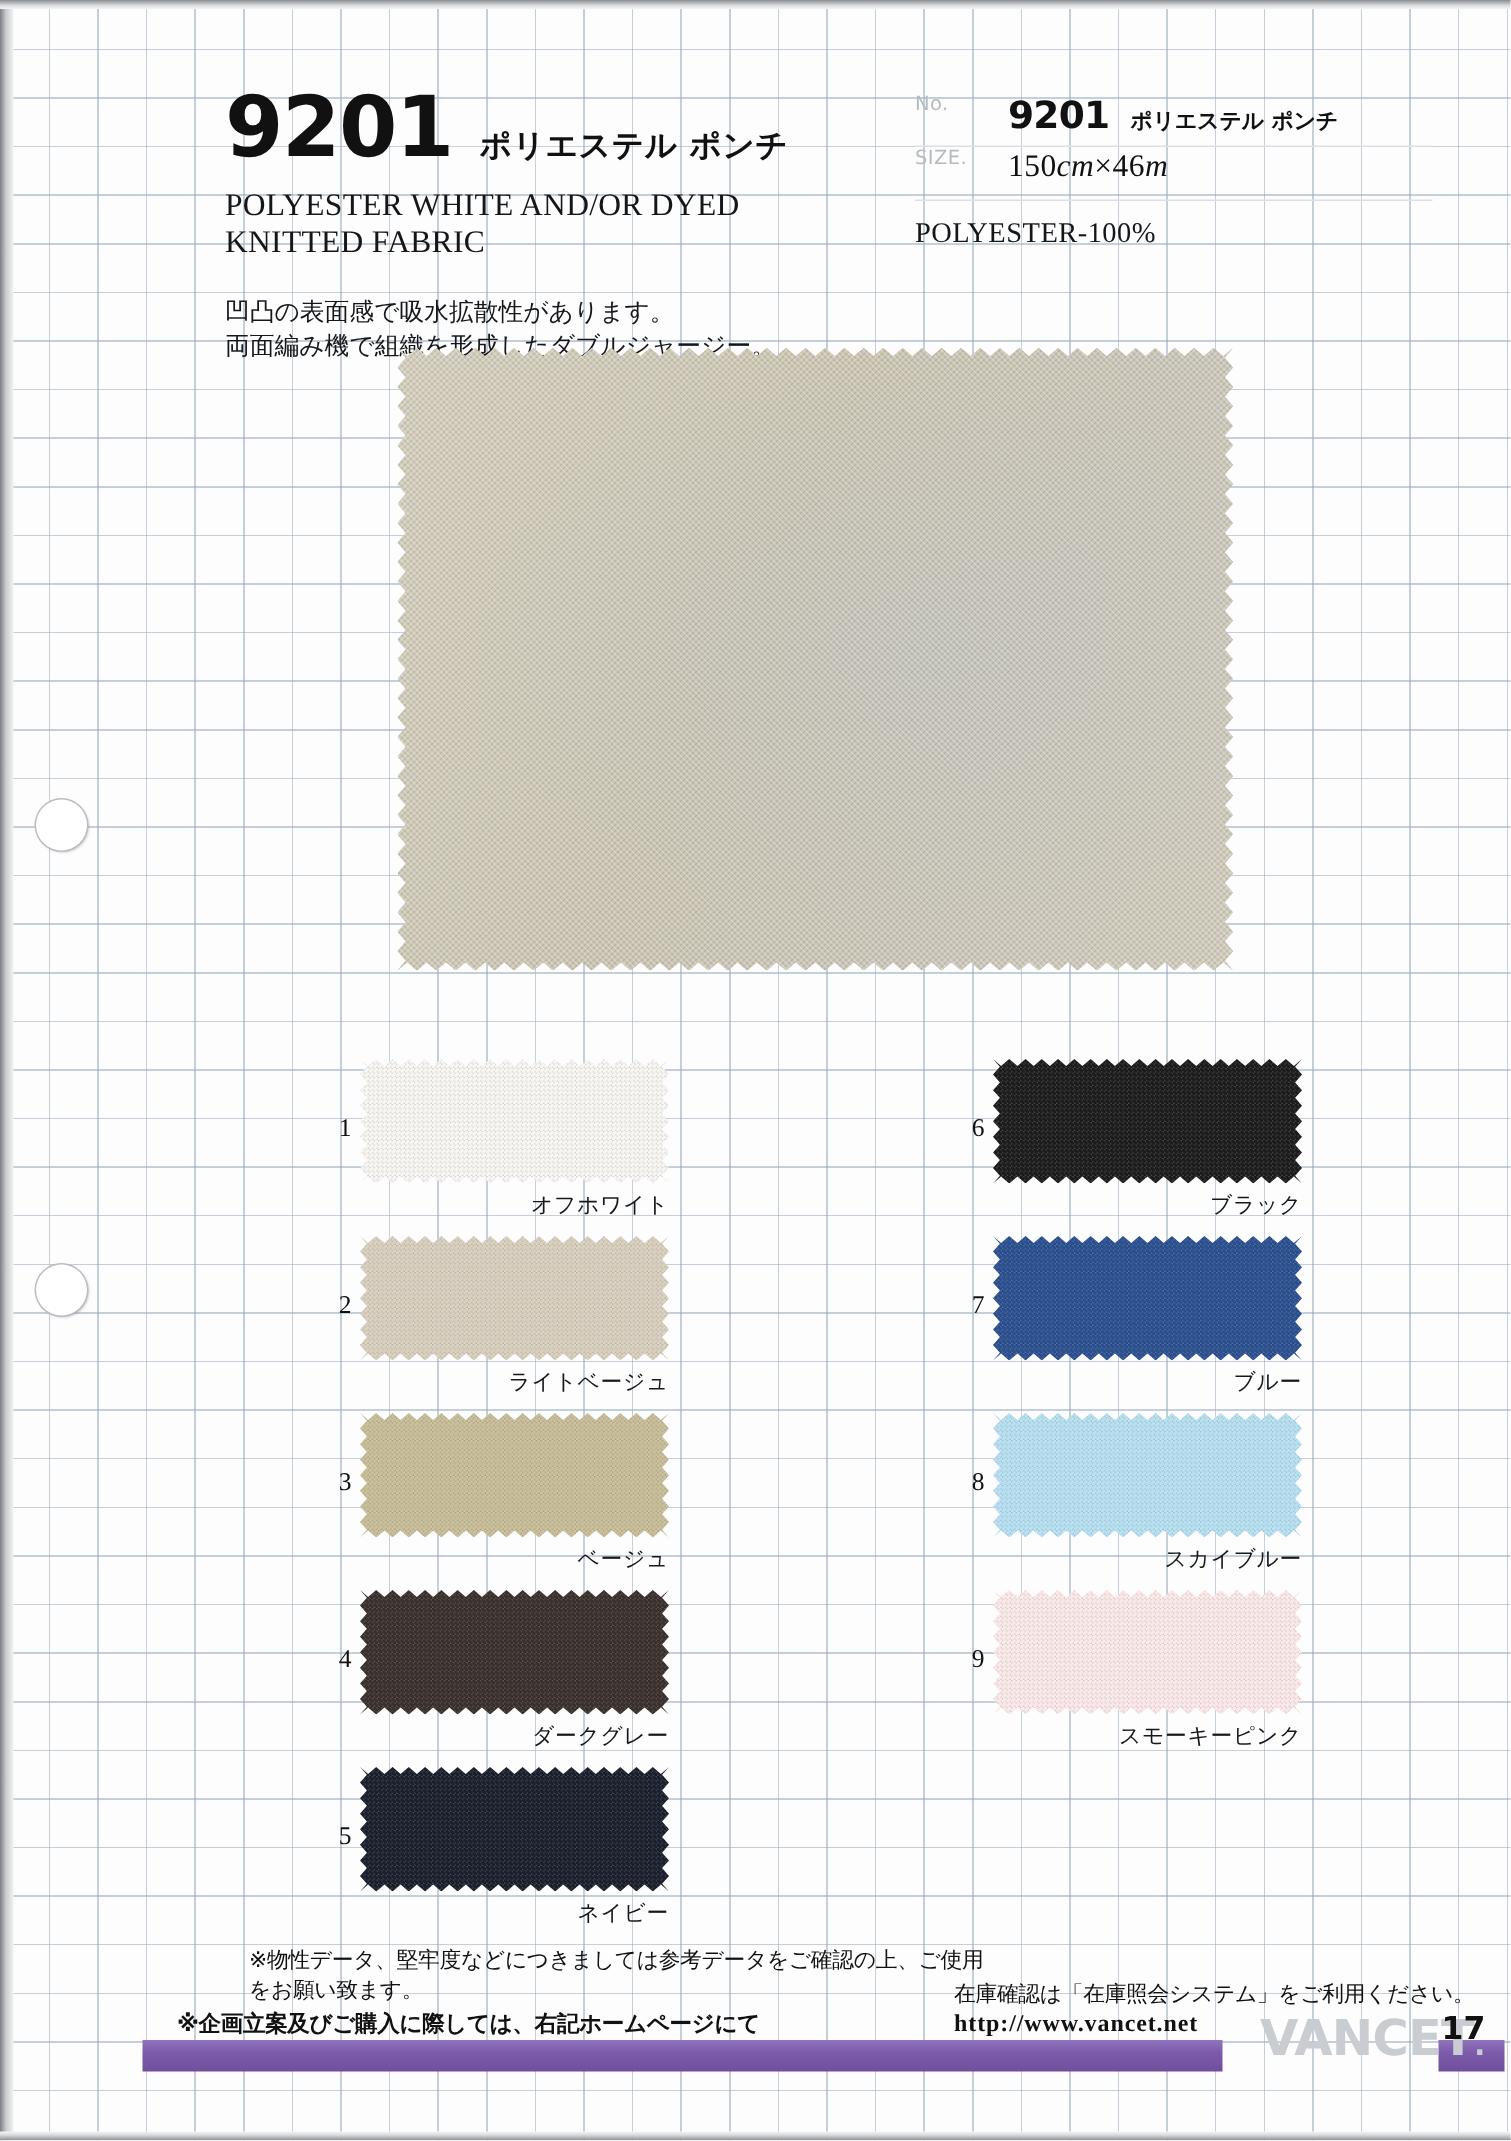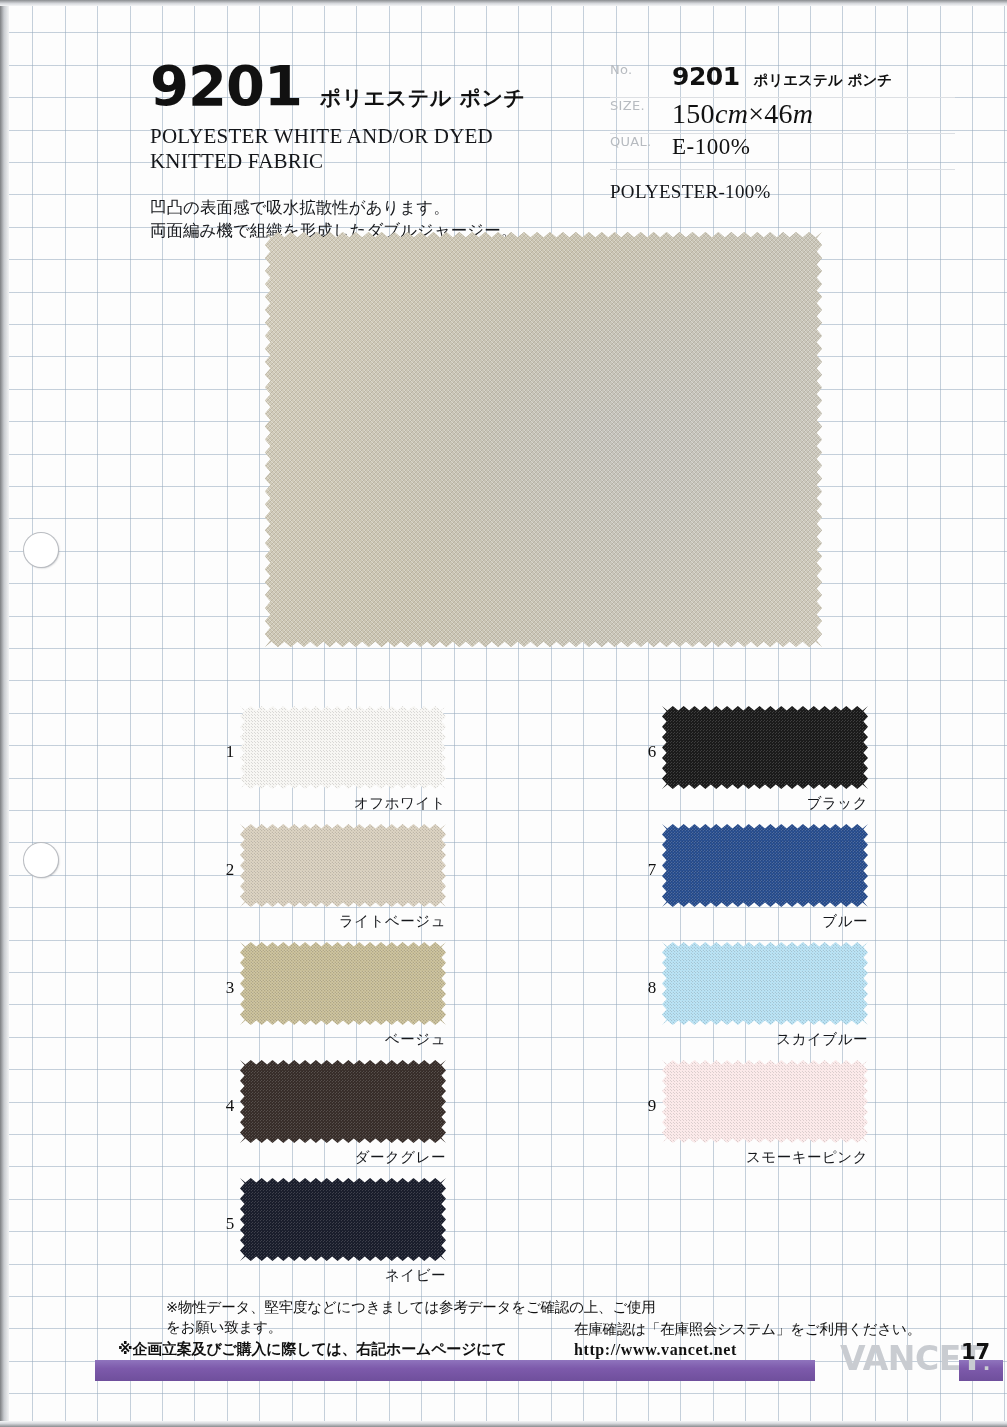--- a/index.html
+++ b/index.html
@@ -146,21 +146,21 @@
     letter-spacing: -0.5px;
   }
   .spec-no-jp {
     font-family: "DejaVu Sans", sans-serif;
     font-weight: 700;
     font-size: 14.5px;
     color: #111;
   }
   .spec-size {
     font-family: "Liberation Serif", serif;
-    font-size: 28px;
+    font-size: 21px;
     color: #111;
     letter-spacing: 0.3px;
   }
   .spec-size em { font-style: italic; }
   .spec-qual {
     font-family: "Liberation Serif", serif;
     font-size: 23px;
     color: #111;
     letter-spacing: 0.5px;
   }
@@ -260,21 +260,21 @@
     margin-top: 2px;
     font-size: 15px;
     font-weight: 700;
     line-height: 1.38;
     letter-spacing: -0.2px;
   }
   .note-line2 .indent { padding-left: 14px; display: block; }
 
   .stock {
     position: absolute;
-    left: 574px;
+    left: 636px;
     top: 1320px;
     width: 370px;
     font-family: "DejaVu Serif", serif;
   }
   .stock-jp {
     font-size: 14.5px;
     color: #111;
     letter-spacing: -0.2px;
     white-space: nowrap;
   }
@@ -354,24 +354,20 @@
       <div class="spec-label">No.</div>
       <div class="spec-value">
         <span class="spec-no">9201</span>
         <span class="spec-no-jp">ポリエステル ポンチ</span>
       </div>
     </div>
     <div class="spec-row">
       <div class="spec-label">SIZE.</div>
       <div class="spec-size"><span>150</span><em>cm</em><span>×</span><span>46</span><em>m</em></div>
     </div>
-    <div class="spec-row">
-      <div class="spec-label">QUAL.</div>
-      <div class="spec-qual">E-100%</div>
-    </div>
     <div class="composition">POLYESTER-100%</div>
   </div>
 
   <div class="main-swatch">
     <div class="fabric" id="main-fabric" style="clip-path: polygon(0px 0px, 6.5px 5.5px, 13px 0px, 19.4px 5.5px, 25.9px 0px, 32.4px 5.5px, 38.9px 0px, 45.3px 5.5px, 51.8px 0px, 58.3px 5.5px, 64.8px 0px, 71.2px 5.5px, 77.7px 0px, 84.2px 5.5px, 90.7px 0px, 97.2px 5.5px, 103.6px 0px, 110.1px 5.5px, 116.6px 0px, 123.1px 5.5px, 129.5px 0px, 136px 5.5px, 142.5px 0px, 149px 5.5px, 155.4px 0px, 161.9px 5.5px, 168.4px 0px, 174.9px 5.5px, 181.3px 0px, 187.8px 5.5px, 194.3px 0px, 200.8px 5.5px, 207.3px 0px, 213.7px 5.5px, 220.2px 0px, 226.7px 5.5px, 233.2px 0px, 239.6px 5.5px, 246.1px 0px, 252.6px 5.5px, 259.1px 0px, 265.5px 5.5px, 272px 0px, 278.5px 5.5px, 285px 0px, 291.5px 5.5px, 297.9px 0px, 304.4px 5.5px, 310.9px 0px, 317.4px 5.5px, 323.8px 0px, 330.3px 5.5px, 336.8px 0px, 343.3px 5.5px, 349.7px 0px, 356.2px 5.5px, 362.7px 0px, 369.2px 5.5px, 375.7px 0px, 382.1px 5.5px, 388.6px 0px, 395.1px 5.5px, 401.6px 0px, 408px 5.5px, 414.5px 0px, 421px 5.5px, 427.5px 0px, 433.9px 5.5px, 440.4px 0px, 446.9px 5.5px, 453.4px 0px, 459.8px 5.5px, 466.3px 0px, 472.8px 5.5px, 479.3px 0px, 485.8px 5.5px, 492.2px 0px, 498.7px 5.5px, 505.2px 0px, 511.7px 5.5px, 518.1px 0px, 524.6px 5.5px, 531.1px 0px, 537.6px 5.5px, 544px 0px, 550.5px 5.5px, 557px 0px, 551.5px 6.5px, 557px 13px, 551.5px 19.5px, 557px 25.9px, 551.5px 32.4px, 557px 38.9px, 551.5px 45.4px, 557px 51.9px, 551.5px 58.4px, 557px 64.8px, 551.5px 71.3px, 557px 77.8px, 551.5px 84.3px, 557px 90.8px, 551.5px 97.3px, 557px 103.8px, 551.5px 110.2px, 557px 116.7px, 551.5px 123.2px, 557px 129.7px, 551.5px 136.2px, 557px 142.7px, 551.5px 149.1px, 557px 155.6px, 551.5px 162.1px, 557px 168.6px, 551.5px 175.1px, 557px 181.6px, 551.5px 188px, 557px 194.5px, 551.5px 201px, 557px 207.5px, 551.5px 214px, 557px 220.5px, 551.5px 227px, 557px 233.4px, 551.5px 239.9px, 557px 246.4px, 551.5px 252.9px, 557px 259.4px, 551.5px 265.9px, 557px 272.3px, 551.5px 278.8px, 557px 285.3px, 551.5px 291.8px, 557px 298.3px, 551.5px 304.8px, 557px 311.3px, 551.5px 317.7px, 557px 324.2px, 551.5px 330.7px, 557px 337.2px, 551.5px 343.7px, 557px 350.2px, 551.5px 356.6px, 557px 363.1px, 551.5px 369.6px, 557px 376.1px, 551.5px 382.6px, 557px 389.1px, 551.5px 395.5px, 557px 402px, 551.5px 408.5px, 557px 415px, 550.5px 409.5px, 544px 415px, 537.6px 409.5px, 531.1px 415px, 524.6px 409.5px, 518.1px 415px, 511.7px 409.5px, 505.2px 415px, 498.7px 409.5px, 492.2px 415px, 485.8px 409.5px, 479.3px 415px, 472.8px 409.5px, 466.3px 415px, 459.8px 409.5px, 453.4px 415px, 446.9px 409.5px, 440.4px 415px, 433.9px 409.5px, 427.5px 415px, 421px 409.5px, 414.5px 415px, 408px 409.5px, 401.6px 415px, 395.1px 409.5px, 388.6px 415px, 382.1px 409.5px, 375.7px 415px, 369.2px 409.5px, 362.7px 415px, 356.2px 409.5px, 349.7px 415px, 343.3px 409.5px, 336.8px 415px, 330.3px 409.5px, 323.8px 415px, 317.4px 409.5px, 310.9px 415px, 304.4px 409.5px, 297.9px 415px, 291.5px 409.5px, 285px 415px, 278.5px 409.5px, 272px 415px, 265.5px 409.5px, 259.1px 415px, 252.6px 409.5px, 246.1px 415px, 239.6px 409.5px, 233.2px 415px, 226.7px 409.5px, 220.2px 415px, 213.7px 409.5px, 207.3px 415px, 200.8px 409.5px, 194.3px 415px, 187.8px 409.5px, 181.3px 415px, 174.9px 409.5px, 168.4px 415px, 161.9px 409.5px, 155.4px 415px, 149px 409.5px, 142.5px 415px, 136px 409.5px, 129.5px 415px, 123.1px 409.5px, 116.6px 415px, 110.1px 409.5px, 103.6px 415px, 97.2px 409.5px, 90.7px 415px, 84.2px 409.5px, 77.7px 415px, 71.2px 409.5px, 64.8px 415px, 58.3px 409.5px, 51.8px 415px, 45.3px 409.5px, 38.9px 415px, 32.4px 409.5px, 25.9px 415px, 19.4px 409.5px, 13px 415px, 6.5px 409.5px, 0px 415px, 5.5px 408.5px, 0px 402px, 5.5px 395.5px, 0px 389.1px, 5.5px 382.6px, 0px 376.1px, 5.5px 369.6px, 0px 363.1px, 5.5px 356.6px, 0px 350.2px, 5.5px 343.7px, 0px 337.2px, 5.5px 330.7px, 0px 324.2px, 5.5px 317.7px, 0px 311.3px, 5.5px 304.8px, 0px 298.3px, 5.5px 291.8px, 0px 285.3px, 5.5px 278.8px, 0px 272.3px, 5.5px 265.9px, 0px 259.4px, 5.5px 252.9px, 0px 246.4px, 5.5px 239.9px, 0px 233.4px, 5.5px 227px, 0px 220.5px, 5.5px 214px, 0px 207.5px, 5.5px 201px, 0px 194.5px, 5.5px 188px, 0px 181.6px, 5.5px 175.1px, 0px 168.6px, 5.5px 162.1px, 0px 155.6px, 5.5px 149.1px, 0px 142.7px, 5.5px 136.2px, 0px 129.7px, 5.5px 123.2px, 0px 116.7px, 5.5px 110.2px, 0px 103.8px, 5.5px 97.3px, 0px 90.8px, 5.5px 84.3px, 0px 77.8px, 5.5px 71.3px, 0px 64.8px, 5.5px 58.4px, 0px 51.9px, 5.5px 45.4px, 0px 38.9px, 5.5px 32.4px, 0px 25.9px, 5.5px 19.5px, 0px 13px, 5.5px 6.5px);"></div>
   </div>
 
   <div class="swatch-col col-left" id="col-left">
       <div class="swatch-item">
         <div class="sw-index">1</div>

